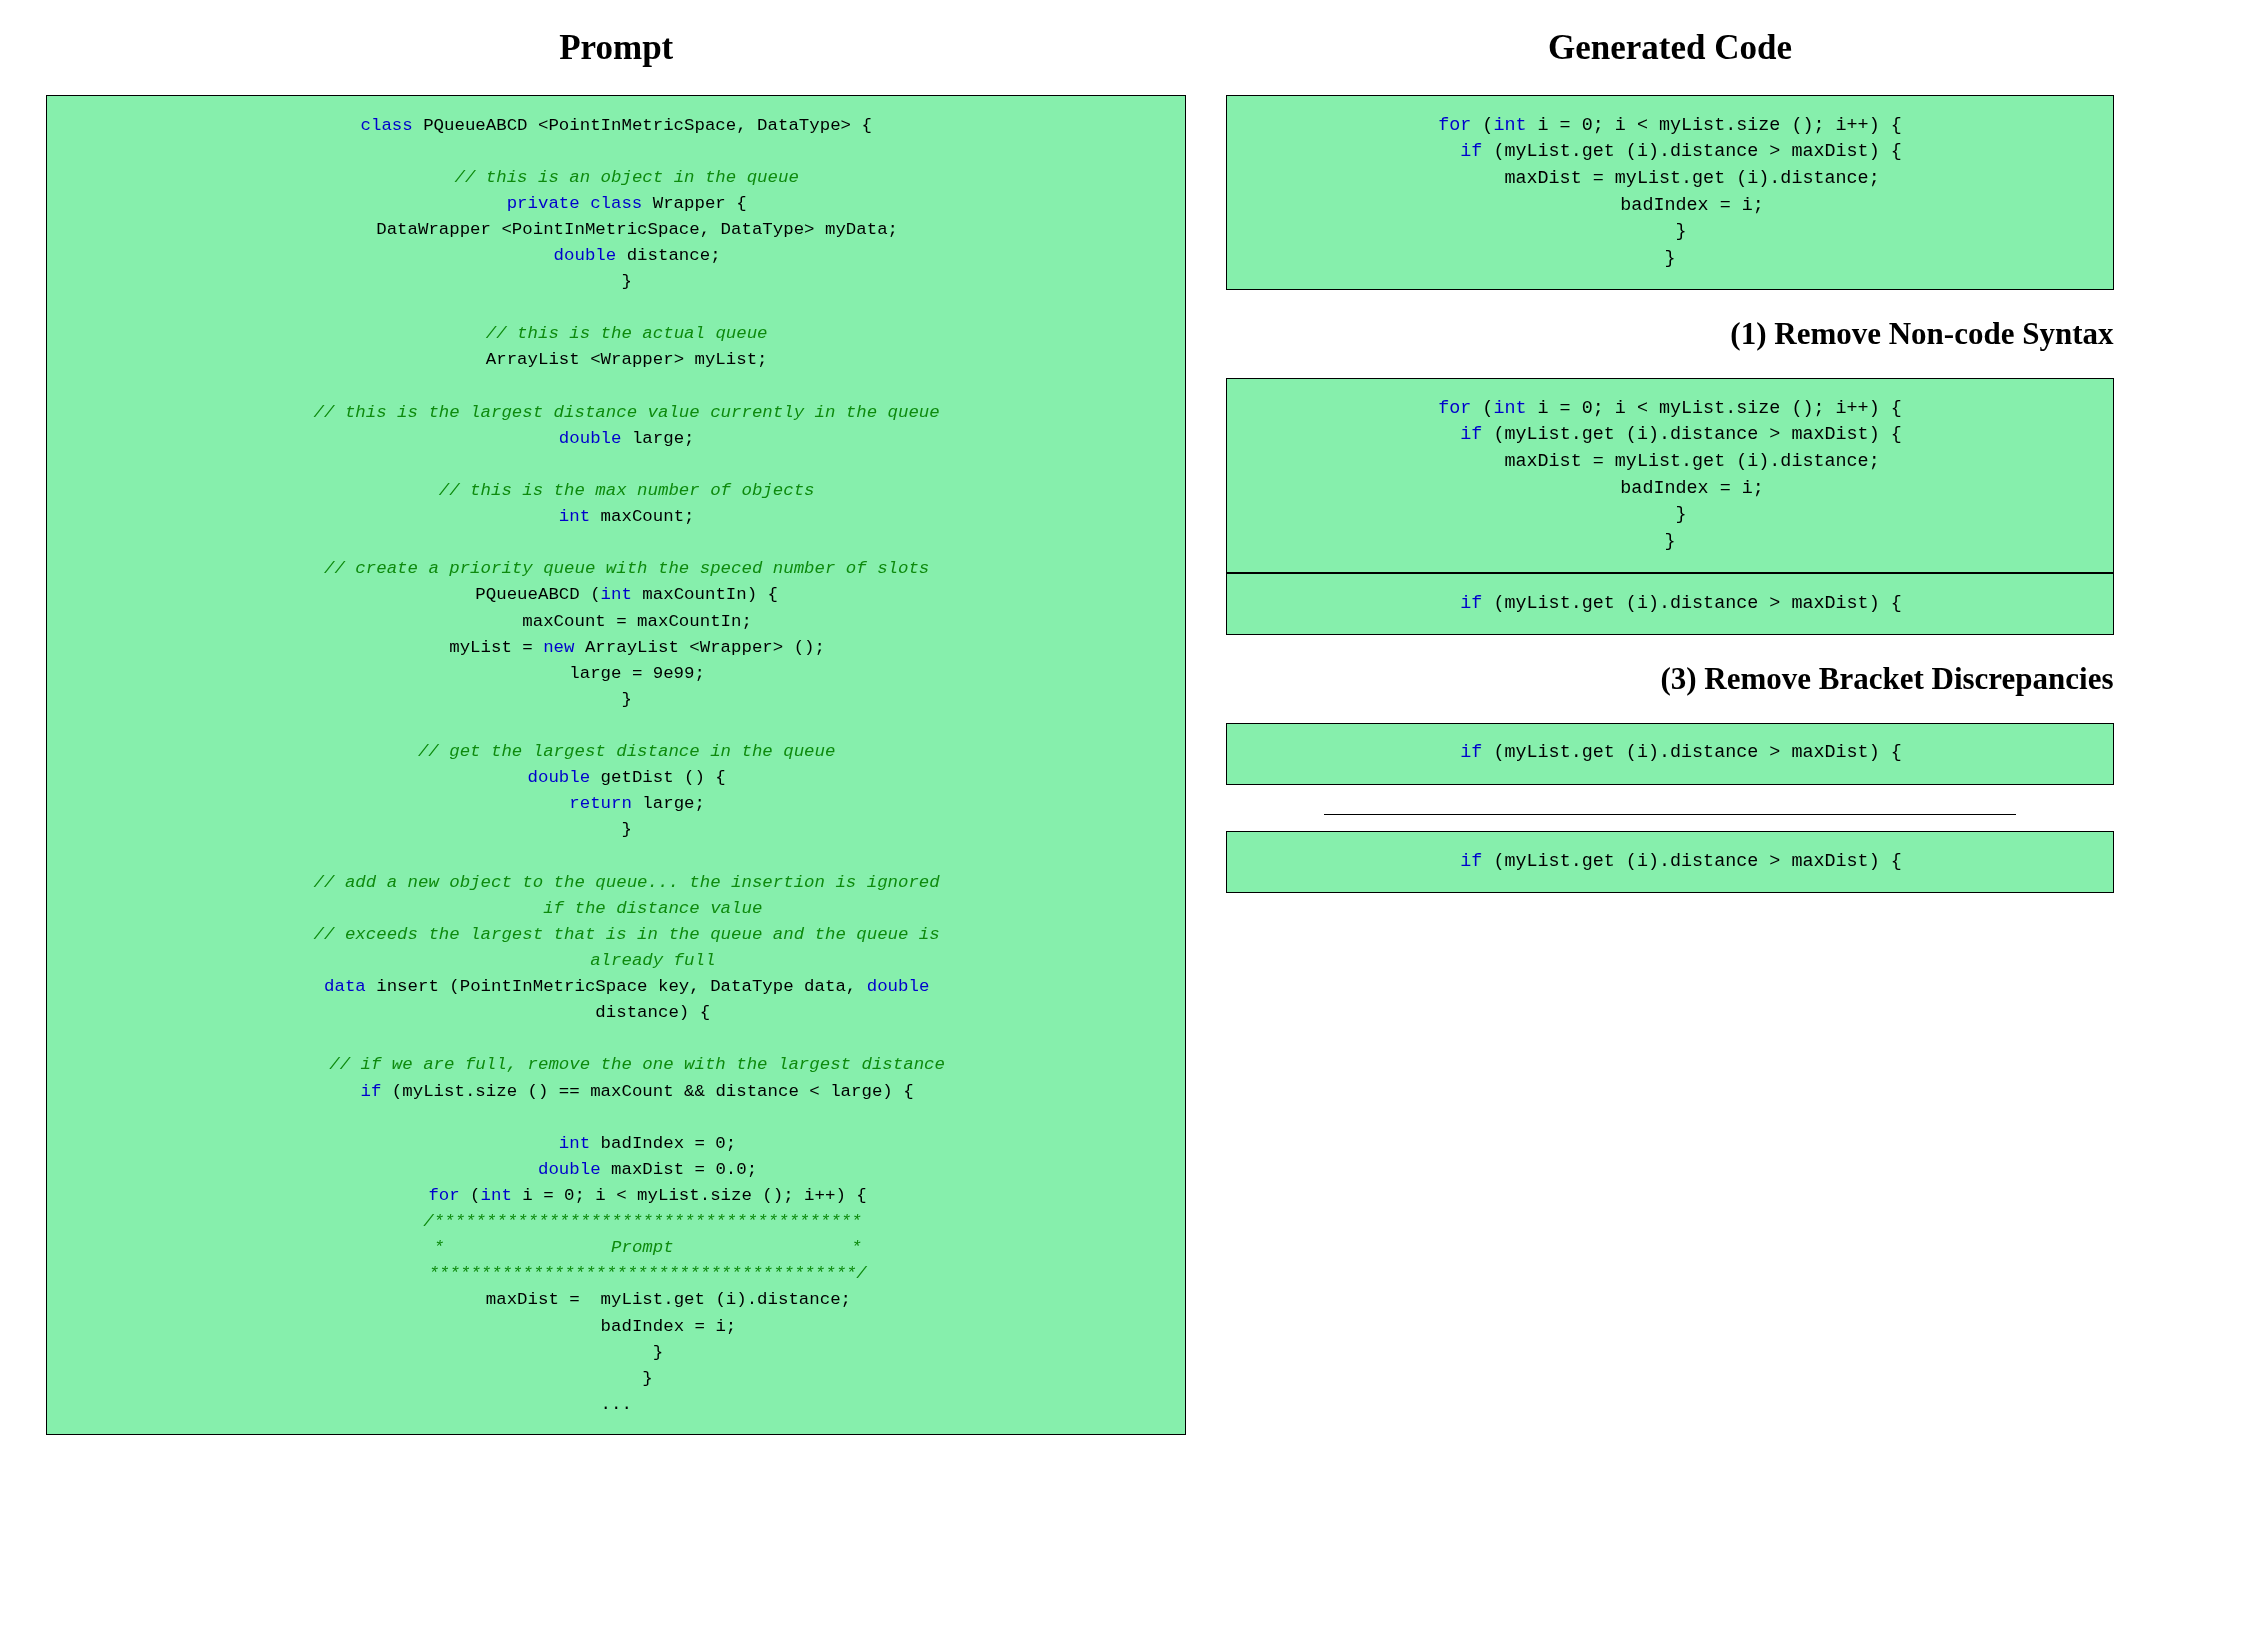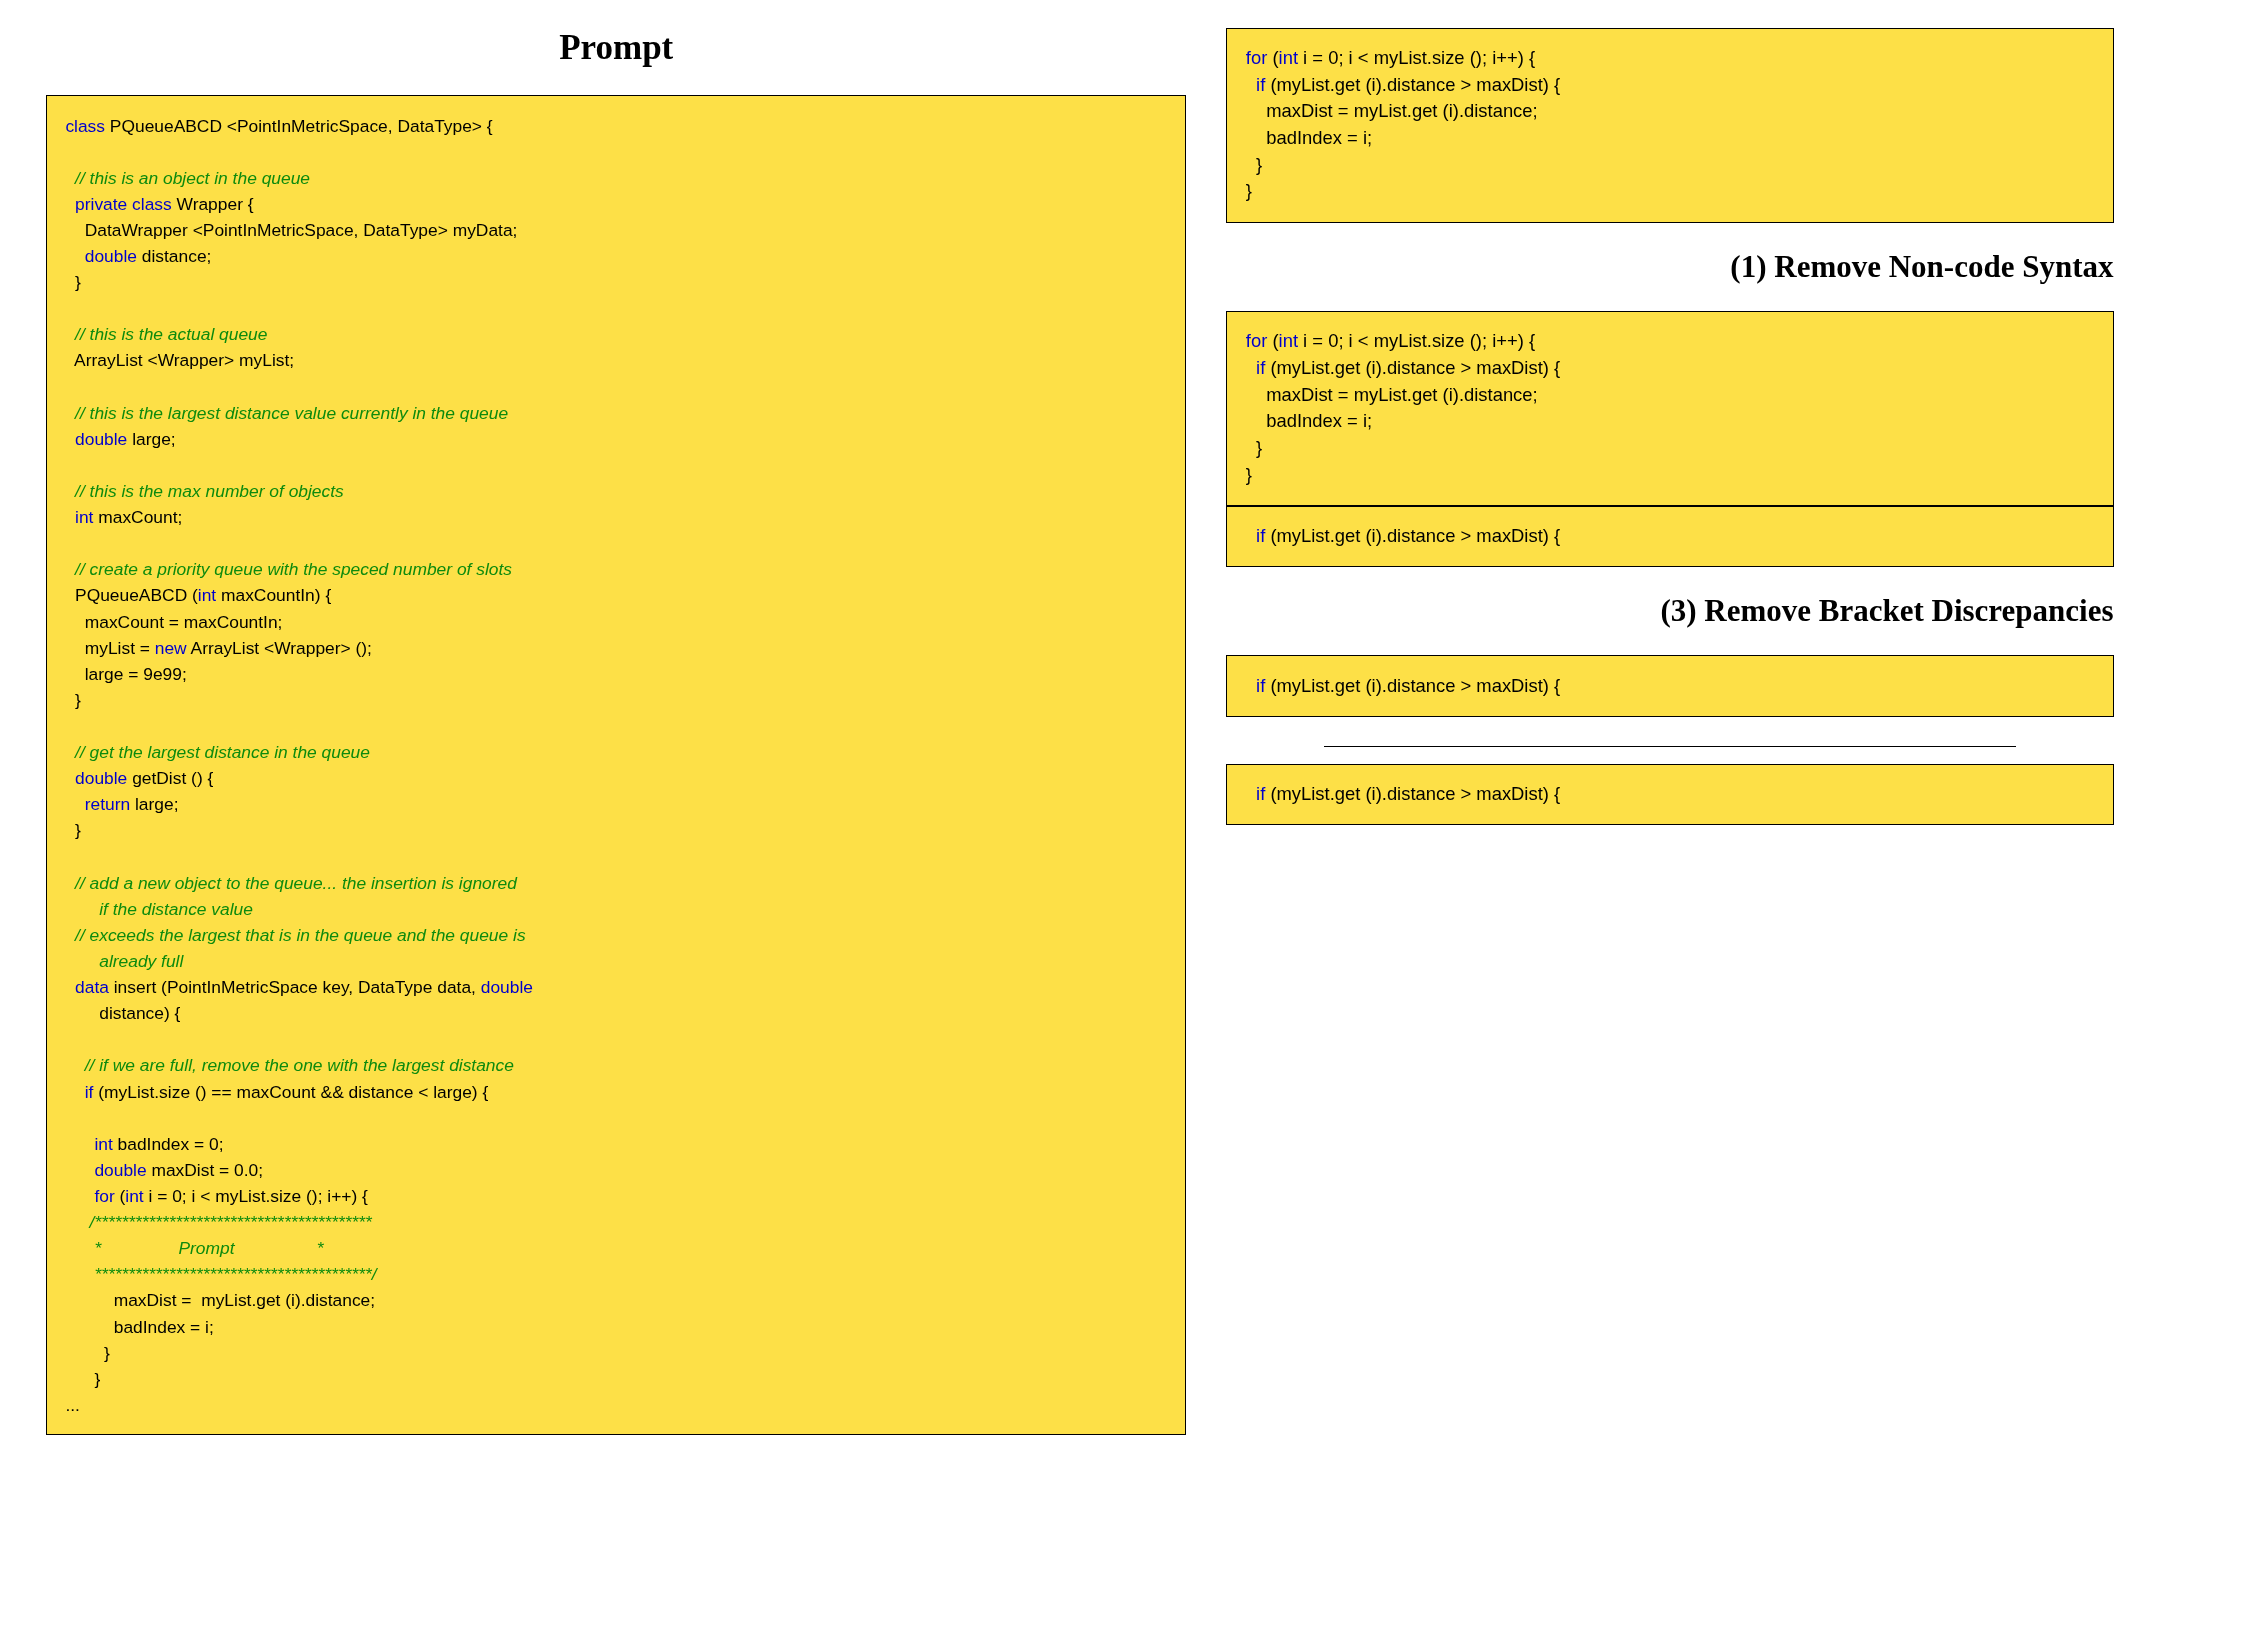--- a/index.html
+++ b/index.html
@@ -22,28 +22,29 @@
     flex-direction: column;
   }
   .col-title {
     text-align: center;
     font-size: 35px;
     font-weight: bold;
     margin-bottom: 27.5px;
     margin-top: 0;
   }
   .code-box {
-    background: #fde047;
+    background: #86efac;
     border: 0.9px solid #000;
     padding: 16.5px 18.4px;
-    font-family: Liberation Sans, sans-serif;
+    font-family: Liberation Mono, monospace;
     font-size: 18.4px;
     line-height: 1.45;
     white-space: pre;
     overflow: hidden;
+    text-align: center;
   }
   .code-box-tall {
     font-size: 17.4px;
     line-height: 1.5;
   }
   .step-title {
     text-align: right;
     font-size: 31px;
     font-weight: bold;
     margin: 26px 0 26px 0;
@@ -110,20 +111,21 @@
       *                Prompt                 *
       *****************************************/</span><span class="plain">
 </span><span class="plain">          maxDist =  myList.get (i).distance;
 </span><span class="plain">          badIndex = i;
 </span><span class="plain">        }
 </span><span class="plain">      }
 </span><span class="plain">...</span></div>
   </div>
 
   <div class="right-col">
+    <div class="col-title">Generated Code</div>
     <div class="code-box"><span class="kw">for</span><span class="plain"> (</span><span class="kw">int</span><span class="plain"> i = 0; i &lt; myList.size (); i++) {
 </span><span class="plain">  </span><span class="kw">if</span><span class="plain"> (myList.get (i).distance &gt; maxDist) {
 </span><span class="plain">    maxDist = myList.get (i).distance;
 </span><span class="plain">    badIndex = i;
 </span><span class="plain">  }
 </span><span class="plain">}</span></div>
 
     <div class="step-title">(1) Remove Non-code Syntax</div>
     <div class="code-box"><span class="kw">for</span><span class="plain"> (</span><span class="kw">int</span><span class="plain"> i = 0; i &lt; myList.size (); i++) {
 </span><span class="plain">  </span><span class="kw">if</span><span class="plain"> (myList.get (i).distance &gt; maxDist) {

